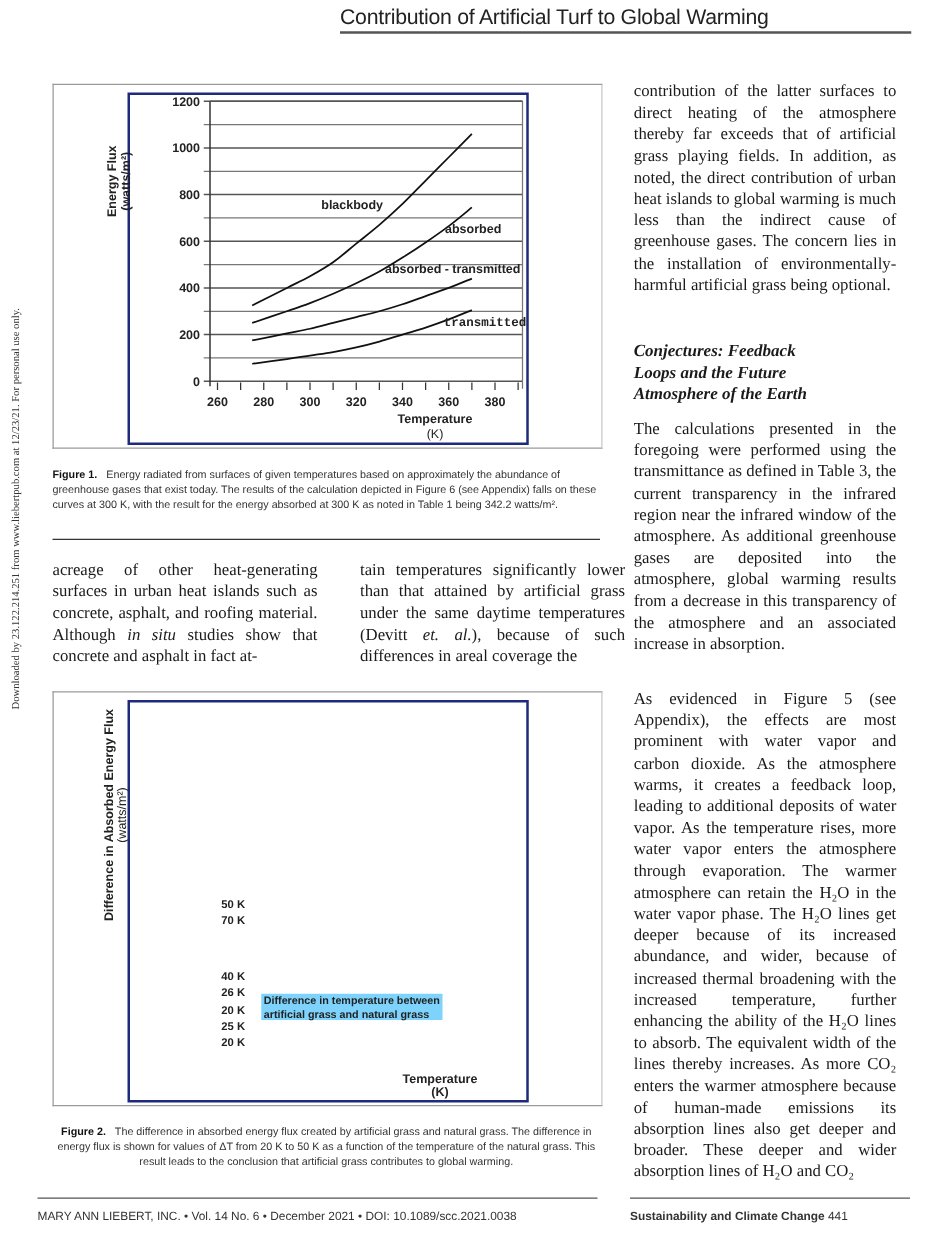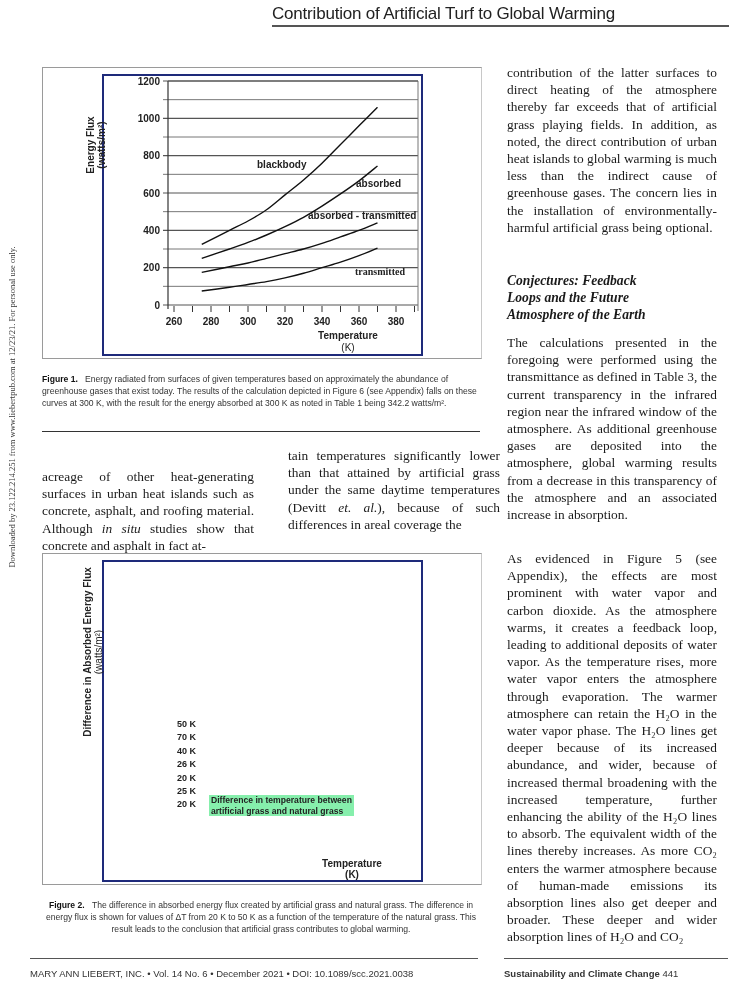--- a/index.html
+++ b/index.html
@@ -160,55 +160,55 @@
   <div>Energy Flux</div>
   <div>(watts/m²)</div>
 </div>
 <div class="abs" style="left:308px;top:330px;width:80px;text-align:center;font-family:'Liberation Sans',sans-serif;font-size:10px;font-weight:bold;line-height:12px;color:#222;">
   <div>Temperature</div>
   <div style="font-weight:normal;">(K)</div>
 </div>
 <div class="abs" style="left:257px;top:159px;font-family:'Liberation Sans',sans-serif;font-size:10px;font-weight:bold;color:#222;">blackbody</div>
 <div class="abs" style="left:356px;top:178px;font-family:'Liberation Sans',sans-serif;font-size:10px;font-weight:bold;color:#222;">absorbed</div>
 <div class="abs" style="left:308px;top:210px;font-family:'Liberation Sans',sans-serif;font-size:10px;font-weight:bold;color:#222;">absorbed - transmitted</div>
-<div class="abs" style="left:355px;top:254px;font-family:Liberation Serif, serif;font-size:10px;font-weight:bold;color:#222;margin-top:12px;">transmitted</div>
+<div class="abs" style="left:355px;top:254px;font-family:Liberation Mono, monospace;font-size:10px;font-weight:bold;color:#222;">transmitted</div>
 
 <div class="abs caption" style="left:42px;top:373px;width:438px;">
   <b>Figure 1.</b>&nbsp;&nbsp;&nbsp;<span>Energy radiated from surfaces of given temperatures based on approximately the abundance of greenhouse gases that exist today. The results of the calculation depicted in Figure 6 (see Appendix) falls on these curves at 300 K, with the result for the energy absorbed at 300 K as noted in Table 1 being 342.2 watts/m².</span>
 </div>
 <div class="abs cap-rule" style="left:42px;top:431px;width:438px;"></div>
 
-<div class="abs body-text" style="left:42px;top:468px;width:212px;">
+<div class="abs body-text" style="left:42px;top:447px;width:212px;">
   <span>acreage of other heat-generating surfaces in urban heat islands such as concrete, asphalt, and roofing material. Although </span><i>in situ</i><span> studies show that concrete and asphalt in fact at-</span>
 </div>
 <div class="abs body-text" style="left:268px;top:447px;width:212px;margin-left:20px;">
   <span>tain temperatures significantly lower than that attained by artificial grass under the same daytime temperatures (Devitt </span><i>et. al.</i><span>), because of such differences in areal coverage the</span>
 </div>
 
 <div class="abs fig-box" style="left:42px;top:553px;width:438px;height:330px;"></div>
 <div class="abs fig-inner" style="left:102px;top:560px;width:317px;height:318px;"></div>
 
 <div class="abs" style="left:0px;top:634px;width:200px;height:36px;transform:rotate(-90deg);transform-origin:center;text-align:center;font-family:'Liberation Sans',sans-serif;font-size:10px;font-weight:bold;line-height:11px;color:#222;">
   <div>Difference in Absorbed Energy Flux</div>
   <div style="font-weight:normal;">(watts/m²)</div>
 </div>
 <div class="abs" style="left:312px;top:858px;width:80px;text-align:center;font-family:'Liberation Sans',sans-serif;font-size:10px;font-weight:bold;line-height:11px;color:#222;">
   <div>Temperature</div>
   <div>(K)</div>
 </div>
 <div id="fig2-series-labels" class="abs" style="left:176px;top:713px;width:40px;">
     <div style="height: 13.4px;"><div style="font-family: &quot;Liberation Sans&quot;, sans-serif; font-size: 9px; font-weight: bold; color: rgb(34, 34, 34); height: 13.4px; line-height: 13.4px; background: rgb(255, 255, 255); display: inline-block; padding: 0px 1px;">50 K</div></div>
     <div style="height: 13.4px;"><div style="font-family: &quot;Liberation Sans&quot;, sans-serif; font-size: 9px; font-weight: bold; color: rgb(34, 34, 34); height: 13.4px; line-height: 13.4px; background: rgb(255, 255, 255); display: inline-block; padding: 0px 1px;">70 K</div></div>
-    <div style="height: 13.4px;"><div style="font-family: &quot;Liberation Sans&quot;, sans-serif; font-size: 9px; font-weight: bold; color: rgb(34, 34, 34); height: 13.4px; line-height: 13.4px; background: rgb(255, 255, 255); display: inline-block; padding: 0px 1px;">40 K</div></div>
+    <div style="height: 13.4px; margin-top: 31px;"><div style="font-family: &quot;Liberation Sans&quot;, sans-serif; font-size: 9px; font-weight: bold; color: rgb(34, 34, 34); height: 13.4px; line-height: 13.4px; background: rgb(255, 255, 255); display: inline-block; padding: 0px 1px;">40 K</div></div>
     <div style="height: 13.4px;"><div style="font-family: &quot;Liberation Sans&quot;, sans-serif; font-size: 9px; font-weight: bold; color: rgb(34, 34, 34); height: 13.4px; line-height: 13.4px; background: rgb(255, 255, 255); display: inline-block; padding: 0px 1px;">26 K</div></div>
     <div style="height: 13.4px;"><div style="font-family: &quot;Liberation Sans&quot;, sans-serif; font-size: 9px; font-weight: bold; color: rgb(34, 34, 34); height: 13.4px; line-height: 13.4px; background: rgb(255, 255, 255); display: inline-block; padding: 0px 1px;">20 K</div></div>
     <div style="height: 13.4px;"><div style="font-family: &quot;Liberation Sans&quot;, sans-serif; font-size: 9px; font-weight: bold; color: rgb(34, 34, 34); height: 13.4px; line-height: 13.4px; background: rgb(255, 255, 255); display: inline-block; padding: 0px 1px;">25 K</div></div>
     <div style="height: 13.4px;"><div style="font-family: &quot;Liberation Sans&quot;, sans-serif; font-size: 9px; font-weight: bold; color: rgb(34, 34, 34); height: 13.4px; line-height: 13.4px; background: rgb(255, 255, 255); display: inline-block; padding: 0px 1px;">20 K</div></div>
   </div>
-<div class="abs" style="left:209px;top:795px;font-family:'Liberation Sans',sans-serif;font-size:8.6px;font-weight:bold;line-height:10.5px;color:#222;background:#86efac;padding:0 2px;">
+<div class="abs" style="left:209px;top:795px;font-family:'Liberation Sans',sans-serif;font-size:8.6px;font-weight:bold;line-height:10.5px;color:#222;background:#7dd3fc;padding:0 2px;">
   <div>Difference in temperature between</div>
   <div>artificial grass and natural grass</div>
 </div>
 
 <div class="abs caption" style="left:42px;top:899px;width:438px;text-align:center;">
   <b>Figure 2.</b>&nbsp;&nbsp;&nbsp;<span>The difference in absorbed energy flux created by artificial grass and natural grass. The difference in energy flux is shown for values of ΔT from 20 K to 50 K as a function of the temperature of the natural grass. This result leads to the conclusion that artificial grass contributes to global warming.</span>
 </div>
 
 <div class="abs body-text" style="left:507px;top:64px;width:210px;">contribution of the latter surfaces to direct heating of the atmosphere thereby far exceeds that of artificial grass playing fields. In addition, as noted, the direct contribution of urban heat islands to global warming is much less than the indirect cause of greenhouse gases. The concern lies in the installation of environmentally-harmful artificial grass being optional.</div>
 <div class="abs heading" style="left:507px;top:272px;width:165px;">Conjectures: Feedback Loops and the Future Atmosphere of the Earth</div>

